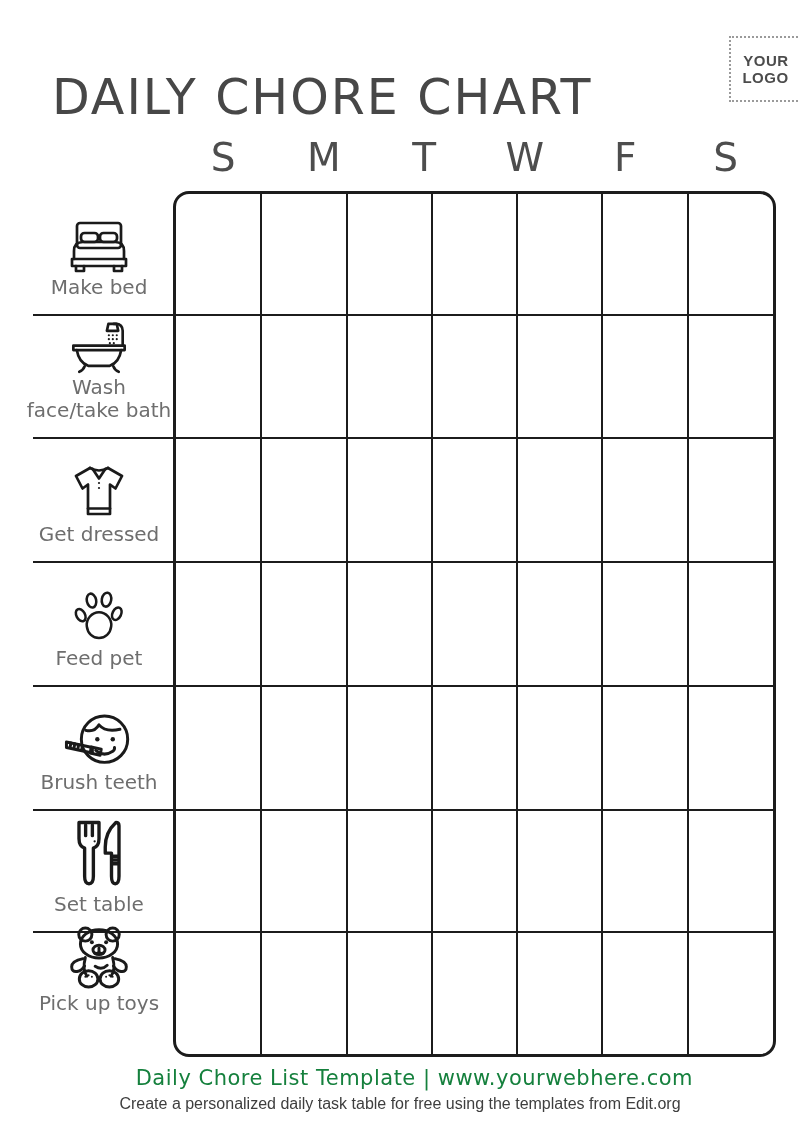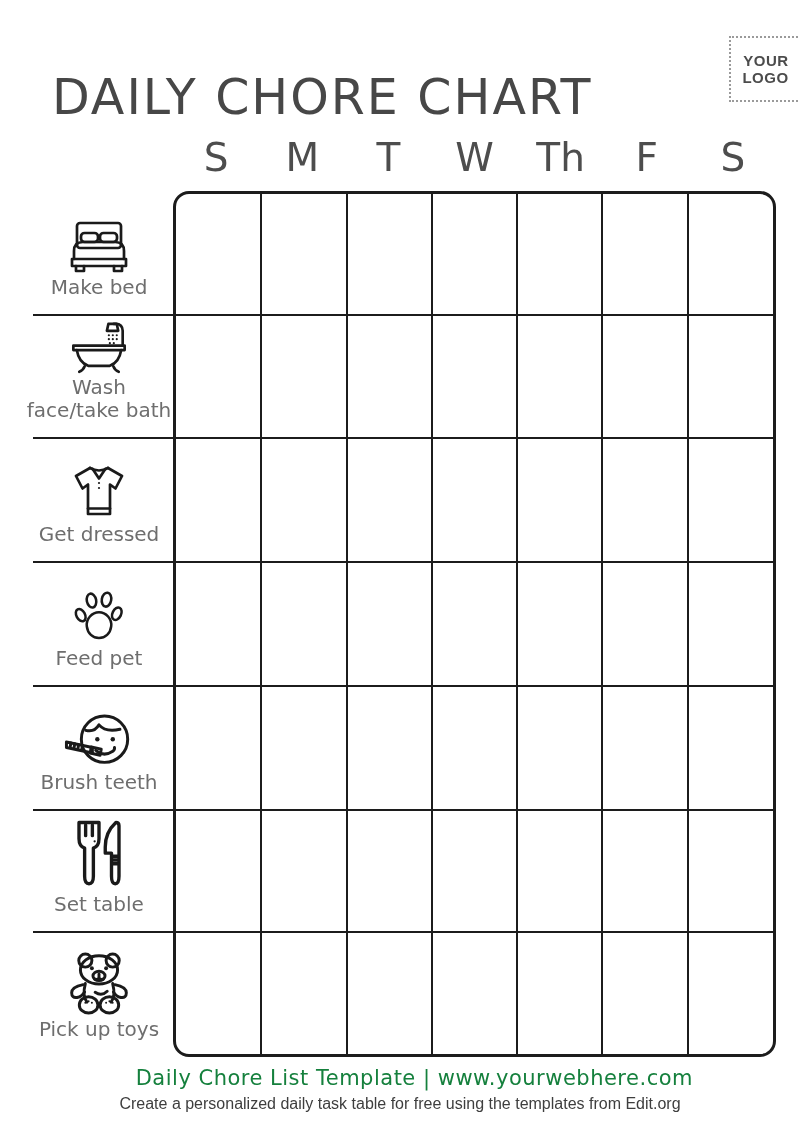--- a/index.html
+++ b/index.html
@@ -45,21 +45,21 @@
   .h1{top:314px;} .h2{top:437px;} .h3{top:561px;}
   .h4{top:685px;} .h5{top:809px;} .h6{top:931px;}
   .chore-cell {
     position:absolute; left:22px; width:154px; box-sizing:border-box;
     display:flex; flex-direction:column; align-items:center; justify-content:flex-end;
     gap:2px; padding-bottom:13px;
   }
   .r1{top:193px;height:118px;} .r2{top:317px;height:117px;}
   .r3{top:440px;height:118px;} .r4{top:564px;height:118px;}
   .r5{top:688px;height:118px;} .r6{top:812px;height:116px;}
-  .r7{top:935px;height:118px;}
+  .r7{top:909px;height:118px;}
   .chore-label {
     font-size:20px; color:#6e6e6e; text-align:center; line-height:1.12;
     white-space:pre-line;
   }
   svg.chore-icon {
     stroke:#1a1a1a; fill:none; stroke-width:2.7;
     stroke-linecap:round; stroke-linejoin:round;
   }
   svg.chore-icon .fill { fill:#1a1a1a; stroke:none; }
   .footer1 {
@@ -80,21 +80,20 @@
 <div class="logo-box">
   <div class="logo-text">YOUR
 LOGO</div>
 </div>
 
 <div class="day-row">
   <div class="day-cell">S</div>
   <div class="day-cell">M</div>
   <div class="day-cell">T</div>
   <div class="day-cell">W</div>
-  <div class="day-cell">Th</div>
   <div class="day-cell">F</div>
   <div class="day-cell">S</div>
 </div>
 
 <div class="grid">
   <div class="vline v1"></div>
   <div class="vline v2"></div>
   <div class="vline v3"></div>
   <div class="vline v4"></div>
   <div class="vline v5"></div>

